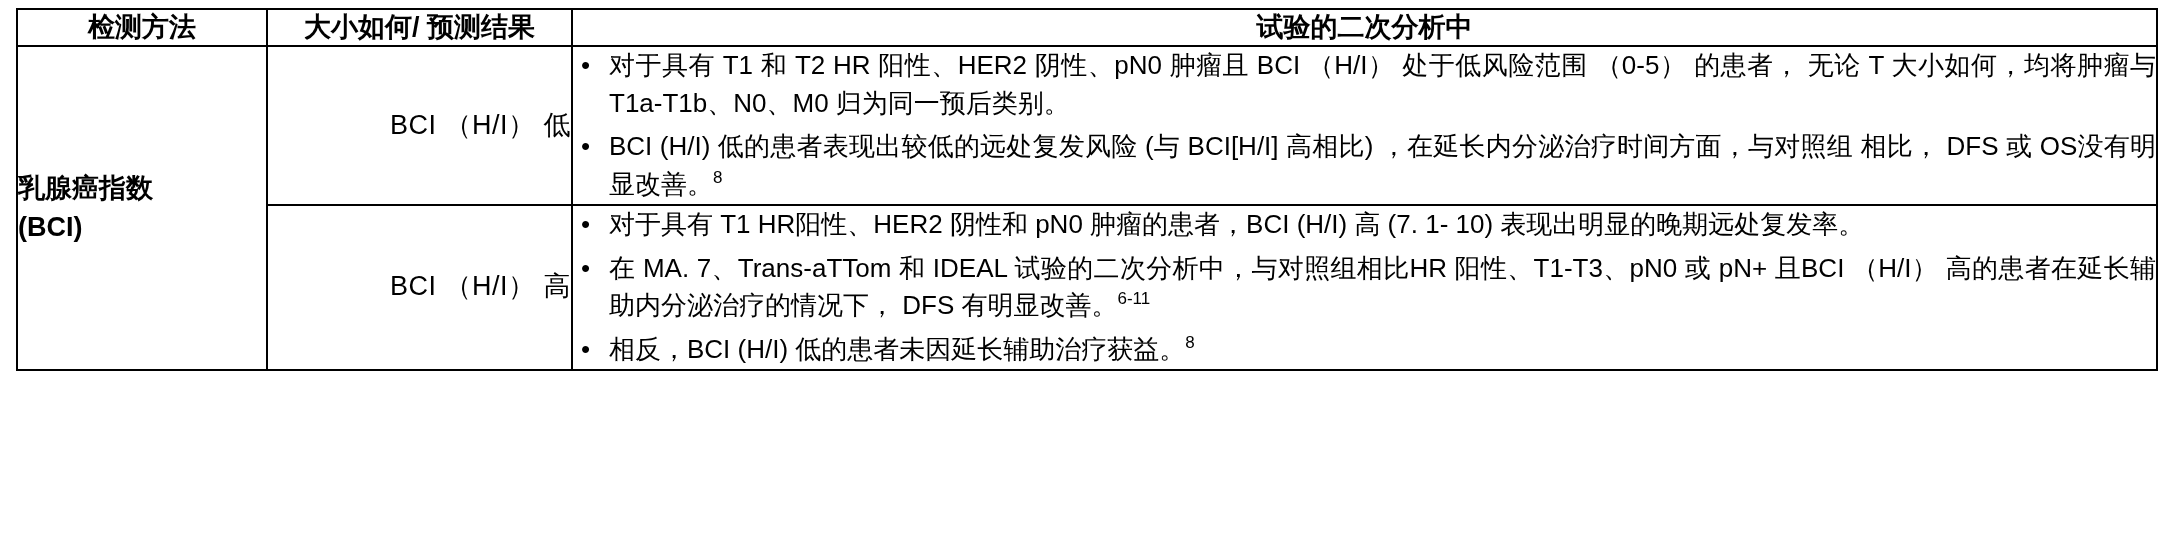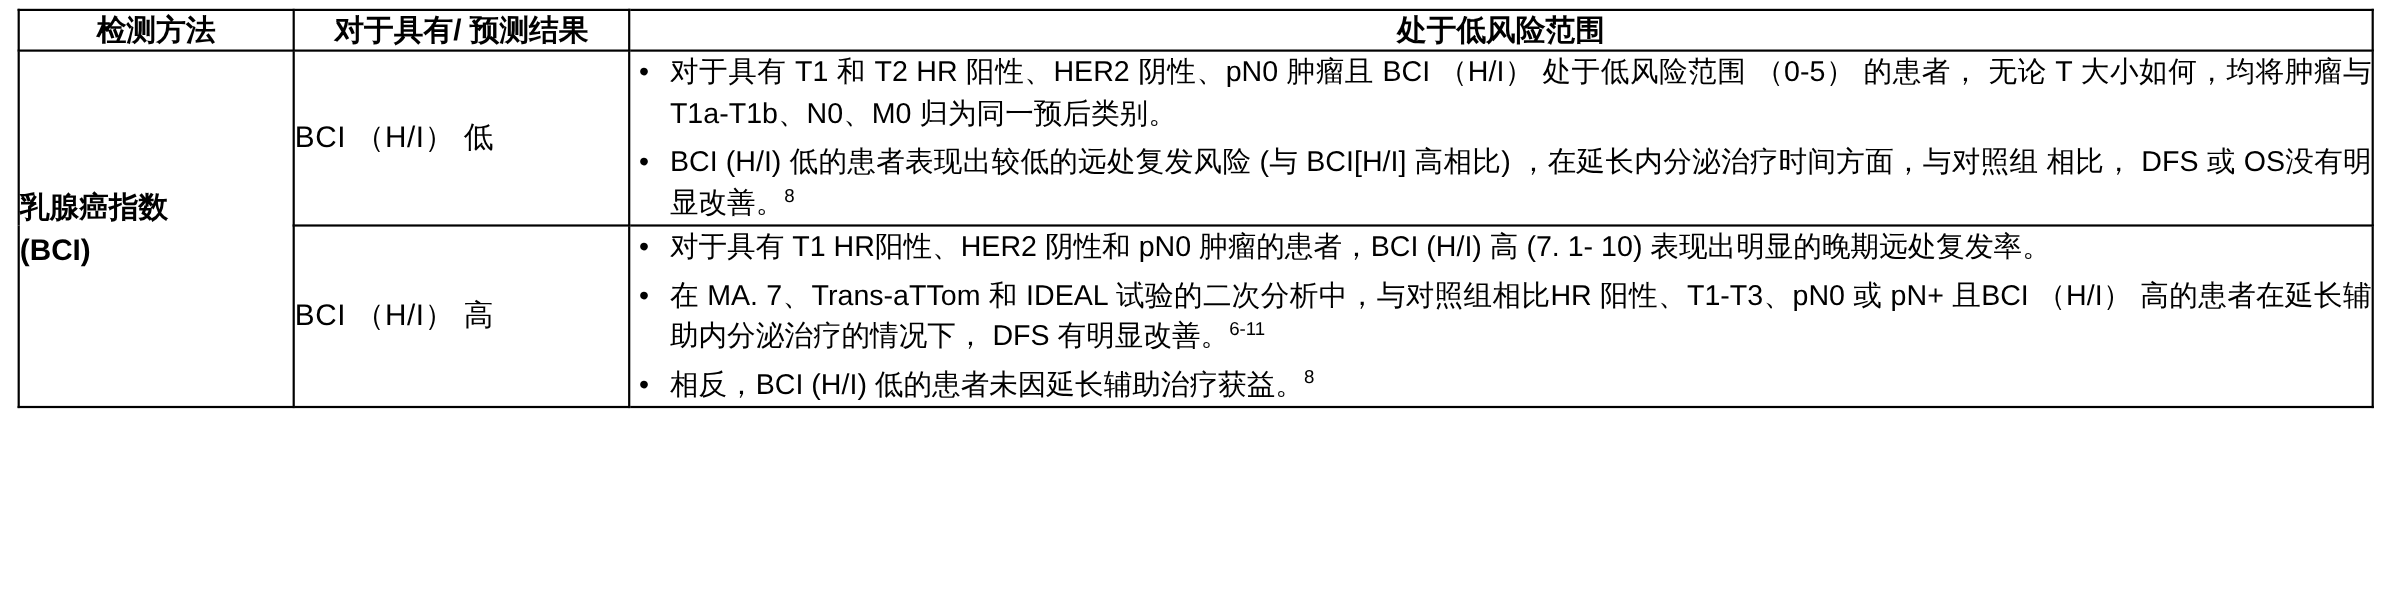--- a/index.html
+++ b/index.html
@@ -45,21 +45,21 @@
     line-height: 1.3;
   }
   .rowhead {
     text-align: left;
     font-weight: bold;
     font-size: 27px;
     line-height: 1.45;
     padding: 10px 6px;
   }
   .risk-cell {
-    text-align: left;
+    text-align: right;
     font-size: 27px;
     line-height: 1.4;
     padding: 10px 8px;
     letter-spacing: 0.5px;
   }
   .content-cell {
     text-align: left;
     font-size: 26px;
     line-height: 1.45;
     padding: 14px 18px 14px 14px;
@@ -98,22 +98,22 @@
 <div class="page">
   <table class="matrix">
     <colgroup>
       <col class="c1">
       <col class="c2">
       <col class="c3">
     </colgroup>
     <tbody>
       <tr>
         <th class="head-cell">检测方法</th>
-        <th class="head-cell">对于具有/ 预测结果</th>
-        <th class="head-cell">处于低风险范围</th>
+        <th class="head-cell">大小如何/ 预测结果</th>
+        <th class="head-cell">试验的二次分析中</th>
       </tr>
       <tr>
         <td class="rowhead" rowspan="2">
           <div>乳腺癌指数</div>
           <div>(BCI)</div>
         </td>
         <td class="risk-cell">BCI （H/I） 低</td>
         <td class="content-cell">
           <ul class="bullets">
             <li>

